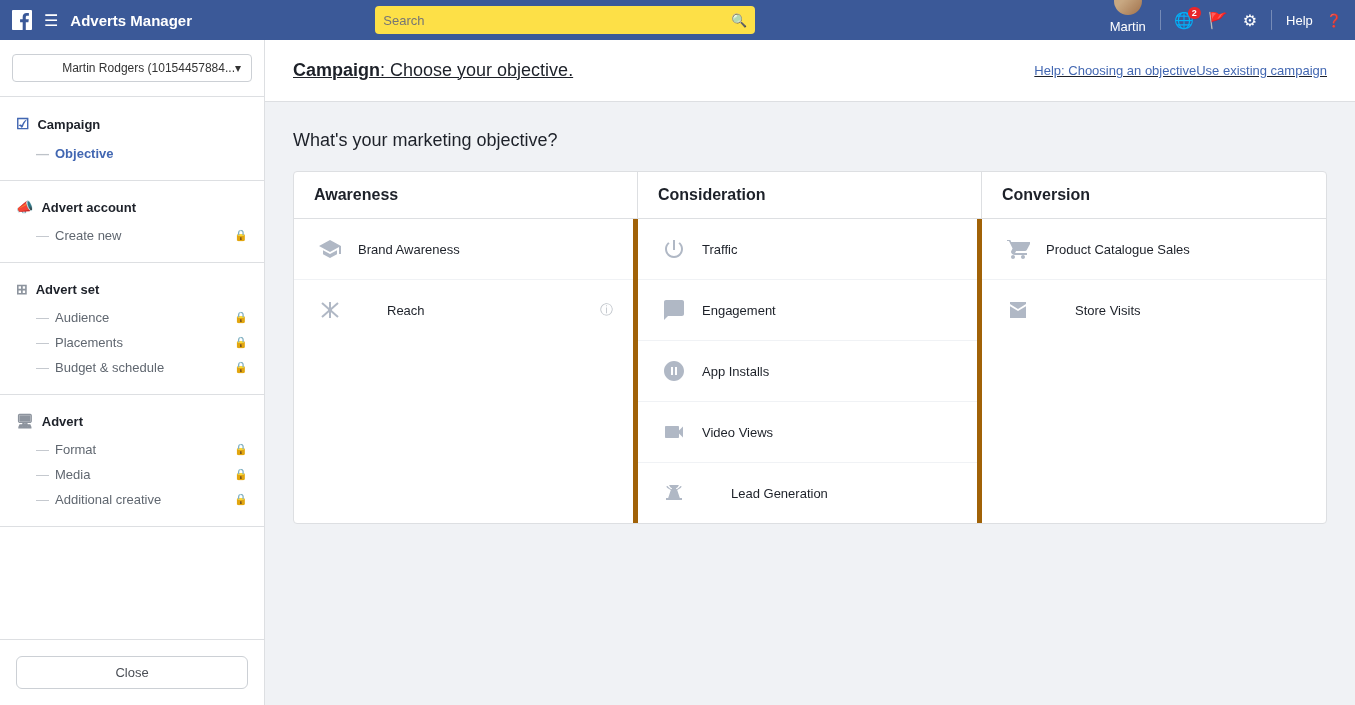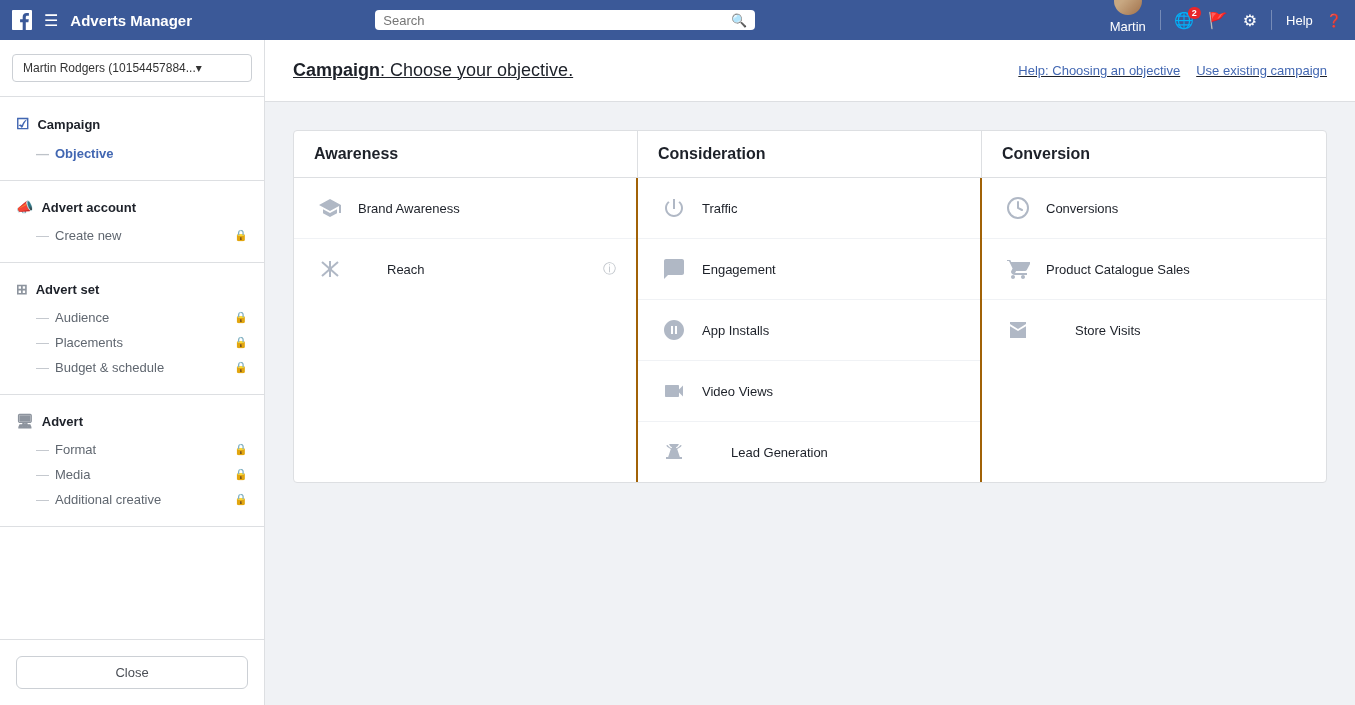--- a/index.html
+++ b/index.html
@@ -11,21 +11,21 @@
       background: #3b5998; height: 40px;
       padding: 0 12px; gap: 12px;
       position: fixed; top: 0; left: 0; right: 0; z-index: 100;
     }
     .fb-logo { width: 20px; height: 20px; }
     .nav-hamburger { color: #fff; font-size: 16px; cursor: pointer; }
     .nav-title { color: #fff; font-size: 15px; font-weight: 700; flex: 0 0 auto; }
     .nav-search {
       flex: 1; max-width: 380px; margin: 0 auto;
       display: flex; align-items: center;
-      background: #ffffff; border-radius: 4px; padding: 0 8px; height: 20px;
+      background: #fde047; border-radius: 4px; padding: 0 8px; height: 28px;
     }
     .nav-search input {
       border: none; outline: none; flex: 1; font-size: 13px; color: #333;
       background: transparent;
     }
     .nav-search-icon { color: #777; font-size: 13px; }
     .nav-right { display: flex; align-items: center; gap: 14px; margin-left: auto; }
     .nav-avatar { width: 28px; height: 28px; border-radius: 50%; background: #c5b4a0; overflow: hidden; display: flex; align-items: center; justify-content: center; }
     .nav-avatar-inner { width: 100%; height: 100%; background: linear-gradient(135deg, #c8a882 40%, #a0704a); }
     .nav-user { color: #fff; font-size: 13px; display: flex; align-items: center; gap: 4px; cursor: pointer; flex-direction: column; }
@@ -41,21 +41,21 @@
     .sidebar {
       width: 265px; background: #fff; flex-shrink: 0;
       border-right: 1px solid #dddfe2;
       display: flex; flex-direction: column;
       overflow-y: auto;
     }
     .sidebar-account-selector {
       padding: 14px 12px; border-bottom: 1px solid #dddfe2;
     }
     .account-dropdown {
-      display: flex; align-items: center; justify-content: flex-start;
+      display: flex; align-items: center; justify-content: flex-end;
       border: 1px solid #ccd0d5; border-radius: 4px; padding: 6px 10px;
       background: #fff; cursor: pointer; font-size: 12px; color: #333;
     }
     .sidebar-section { padding: 14px 0; border-bottom: 1px solid #dddfe2; }
     .sidebar-section-header {
       display: flex; align-items: center; gap: 8px;
       padding: 4px 16px 8px; font-size: 13px; font-weight: 600; color: #1d2129;
     }
     .sidebar-section-icon { font-size: 14px; color: #8d949e; }
     .sidebar-item {
@@ -78,39 +78,39 @@
 
     
     .main-content { flex: 1; overflow-y: auto; background: #f0f2f5; }
     .campaign-header {
       background: #fff; padding: 20px 28px;
       border-bottom: 1px solid #dddfe2;
       display: flex; align-items: center; justify-content: space-between; text-decoration: underline;
     }
     .campaign-title { font-size: 18px; color: #1d2129; }
     .campaign-title strong { font-weight: 700; }
-    .campaign-links { display: flex; gap: 16px; }
+    .campaign-links { display: flex; }
     .campaign-link { color: #4267b2; font-size: 13px; cursor: pointer; text-decoration: none; }
 
     .objective-section { padding: 28px; }
     .objective-question { font-size: 18px; font-weight: 400; color: #1d2129; margin-bottom: 20px; }
 
     .objectives-table {
       background: #fff; border: 1px solid #dddfe2; border-radius: 4px;
       overflow: hidden;
     }
     .objectives-columns { display: grid; grid-template-columns: 1fr 1fr 1fr; }
     .obj-col-header {
       padding: 14px 20px; font-size: 16px; font-weight: 600; color: #1d2129;
       border-bottom: 1px solid #dddfe2;
     }
     .obj-col-header:not(:last-child) { border-right: 1px solid #dddfe2; }
 
     .obj-rows { display: grid; grid-template-columns: 1fr 1fr 1fr; }
-    .obj-col { border-right: 2px solid #a16207; }
+    .obj-col { border-right: 5px solid #a16207; }
     .obj-col:last-child { border-right: none; }
     .obj-item {
       display: flex; align-items: center; gap: 12px;
       padding: 14px 20px; border-bottom: 1px solid #f0f2f5; cursor: pointer;
     }
     .obj-item:last-child { border-bottom: none; gap: 41px; }
     .obj-icon {
       width: 32px; height: 32px; flex-shrink: 0;
       display: flex; align-items: center; justify-content: center;
       font-size: 18px; color: #bec3c9;
@@ -247,20 +247,21 @@
           <strong>Campaign</strong><span>:</span><span> Choose your objective.</span>
         </span>
       </div>
       <div class="campaign-links">
         <a class="campaign-link">Help: Choosing an objective</a>
         <a class="campaign-link">Use existing campaign</a>
       </div>
     </div>
 
     <div class="objective-section">
+      <div class="objective-question">What's your marketing objective?</div>
 
       <div class="objectives-table">
 
         <div class="objectives-columns">
           <div class="obj-col-header">Awareness</div>
           <div class="obj-col-header">Consideration</div>
           <div class="obj-col-header">Conversion</div>
         </div>
 
         <div class="obj-rows">
@@ -331,29 +332,20 @@
                   </svg>
               </div>
               <span class="obj-label">Lead Generation</span>
             </div>
           </div>
 
           <div class="obj-col">
             <div class="obj-item">
               <div class="obj-icon">
                 <svg class="icon-svg" viewBox="0 0 24 24">
-                    <circle cx="12" cy="12" r="10" fill="none" stroke="#b0b8c5" stroke-width="2"></circle>
-                    <path d="M12 6v6l4 2" stroke="#b0b8c5" stroke-width="2" fill="none" stroke-linecap="round"></path>
-                  </svg>
-              </div>
-              <span class="obj-label">Conversions</span>
-            </div>
-            <div class="obj-item">
-              <div class="obj-icon">
-                <svg class="icon-svg" viewBox="0 0 24 24">
                     <path d="M7 18c-1.1 0-1.99.9-1.99 2S5.9 22 7 22s2-.9 2-2-.9-2-2-2zM1 2v2h2l3.6 7.59-1.35 2.45c-.16.28-.25.61-.25.96C5 16.1 6.9 18 9 18h12v-2H9.42c-.14 0-.25-.11-.25-.25l.03-.12.9-1.63H19c.75 0 1.41-.41 1.75-1.03l3.58-6.49A1 1 0 0023.45 5H5.21l-.94-2H1zm16 16c-1.1 0-1.99.9-1.99 2s.89 2 1.99 2 2-.9 2-2-.9-2-2-2z"></path>
                   </svg>
               </div>
               <span class="obj-label">Product Catalogue Sales</span>
             </div>
             <div class="obj-item">
               <div class="obj-icon">
                 <svg class="icon-svg" viewBox="0 0 24 24">
                     <path d="M20 4H4v2l8 5 8-5V4zm0 4.19L12 13 4 8.19V20h16V8.19z"></path>
                   </svg>

